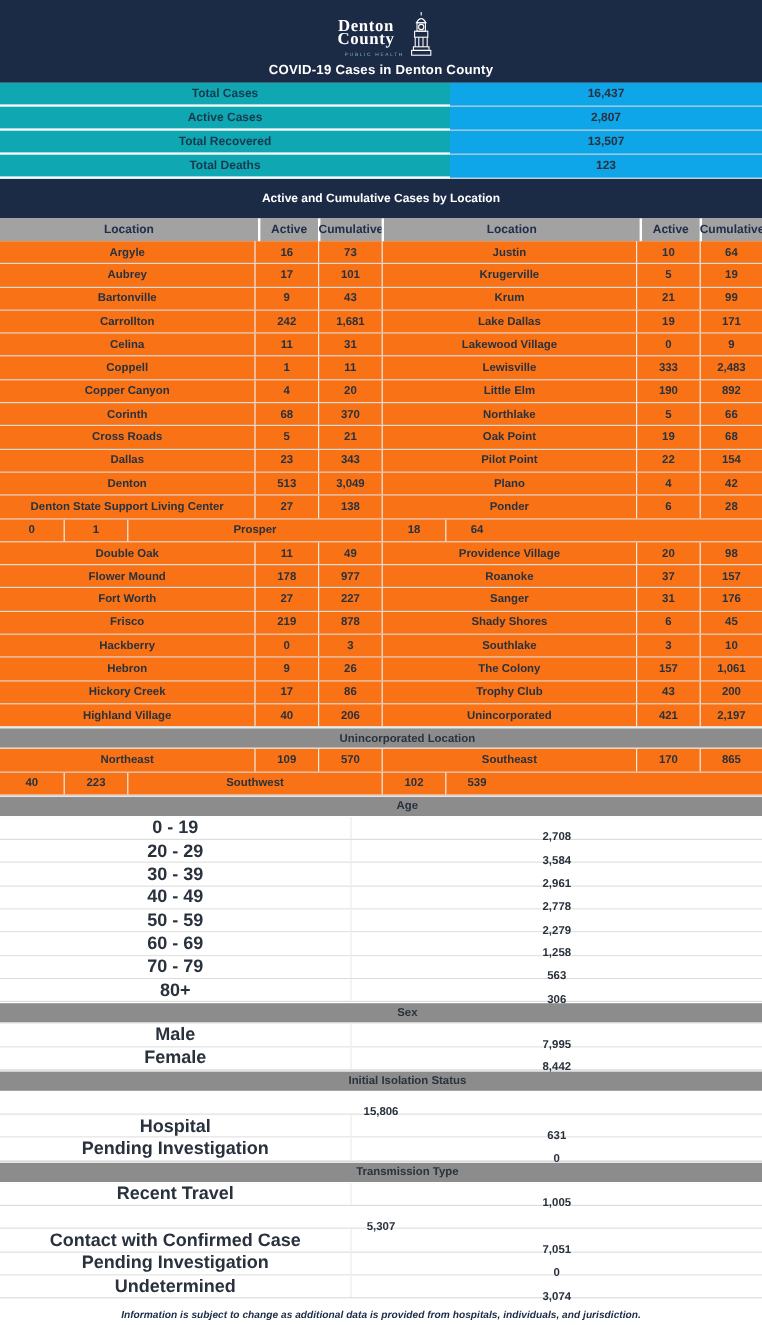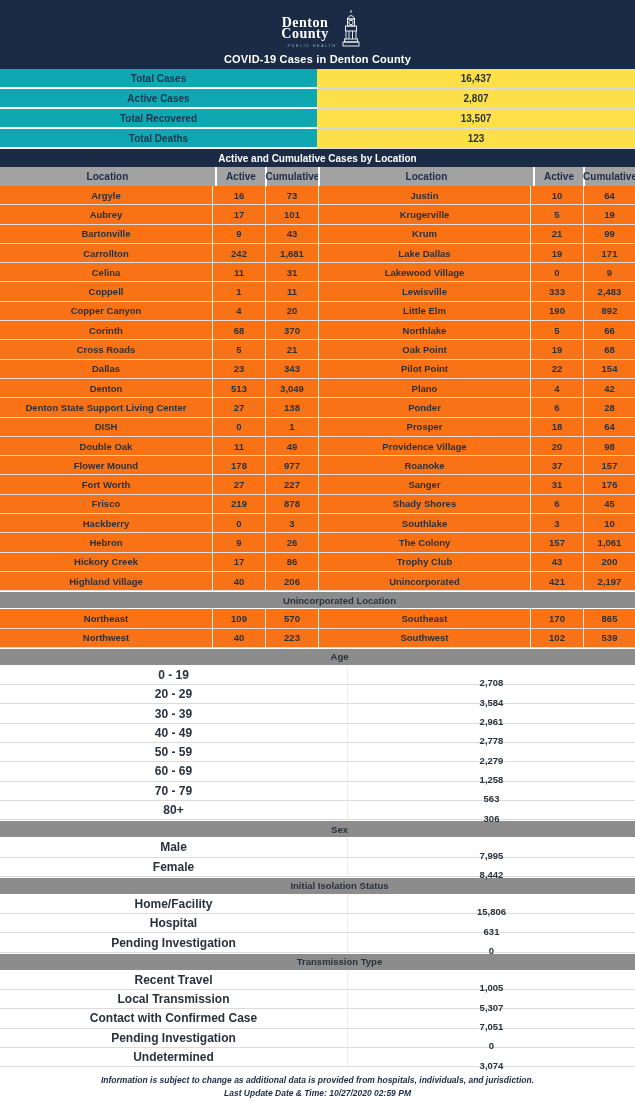--- a/index.html
+++ b/index.html
@@ -26,33 +26,33 @@
   .logo{display:flex;align-items:flex-start;gap:3px;margin-bottom:2px;}
   .logo-text{text-align:center;font-family:"Liberation Serif",serif;font-weight:700;line-height:11px;margin-top:10px;}
   .logo-line1{font-size:14px;letter-spacing:.5px;}
   .logo-line2{font-size:14px;letter-spacing:.5px;}
   .logo-line3{font-size:4px;letter-spacing:1.4px;color:#7FB3C2;font-family:"Liberation Sans",sans-serif;font-weight:400;margin-left:14px;margin-top:1px;}
   .tower{margin-top:2px;}
   .report-title{font-size:11px;font-weight:700;letter-spacing:.2px;}
   
   .sum-row{display:flex;height:20px;box-sizing:border-box;}
   .sum-lbl{
-    width:317px;background:var(--teal);color:#16394E;
+    width:375px;background:var(--teal);color:#16394E;
     font-size:10px;font-weight:700;
     display:flex;align-items:center;justify-content:center;
     border-bottom:2px solid #fff;box-sizing:border-box;
   }
   .sum-val{
-    flex:1;background:#fde047;color:var(--ink);font-size:10px;font-weight:700;
+    flex:1;background:#0ea5e9;color:var(--ink);font-size:10px;font-weight:700;
     display:flex;align-items:center;justify-content:center;
     border-bottom:1px solid var(--row-line);box-sizing:border-box;
   }
   
   .navy-bar{
-    height:18px;background:var(--navy);color:#fff;font-size:10px;font-weight:700;
+    height:33px;background:var(--navy);color:#fff;font-size:10px;font-weight:700;
     display:flex;align-items:center;justify-content:center;box-sizing:border-box;
   }
   .gray-bar{
     height:18px;background:var(--section-gray);color:#2A323D;font-size:9.5px;font-weight:700;
     display:flex;align-items:center;justify-content:center;
     border-top:1px solid #fff;border-bottom:1px solid #fff;box-sizing:border-box;padding-left:44px;
   }
   
   .col-header{display:flex;height:19px;background:var(--header-gray);box-sizing:border-box;}
   .col-header .c{
@@ -64,22 +64,22 @@
   .row6 .c{
     color:var(--ink);font-size:9.5px;font-weight:700;
     display:flex;align-items:center;justify-content:center;box-sizing:border-box;
   }
   .row6 .c + .c{border-left:1px solid var(--col-line);}
   .w-loc{width:212px;} .w-num{width:53px;} .w-num-last{width:52px;}
   .col-header .w-loc{width:228px;} 
   
   .row2{display:flex;height:19.3px;background:#fff;border-bottom:1px solid var(--row-line);box-sizing:border-box;}
   .row2 .lbl{
-    width:348px;border-right:1px solid var(--col-line);
-    color:var(--ink);font-size:12px;font-weight:700;
+    width:293px;border-right:1px solid var(--col-line);
+    color:var(--ink);font-size:15px;font-weight:700;
     display:flex;align-items:center;justify-content:center;box-sizing:border-box;
   }
   .row2 .val{
     flex:1;color:var(--ink);font-size:9.5px;font-weight:700;
     display:flex;align-items:center;justify-content:center;box-sizing:border-box;margin-top:16px;
   }
   
   .footer{
     padding-top:7px;text-align:center;color:var(--navy);
     font-size:8.5px;font-weight:700;font-style:italic;line-height:13px;
@@ -230,21 +230,20 @@
       </div>
       <div class="row6">
         <div class="c w-loc">Denton State Support Living Center</div>
         <div class="c w-num">27</div>
         <div class="c w-num">138</div>
         <div class="c w-loc">Ponder</div>
         <div class="c w-num">6</div>
         <div class="c w-num-last">28</div>
       </div>
       <div class="row6">
-        <div class="c w-loc">DISH</div>
         <div class="c w-num">0</div>
         <div class="c w-num">1</div>
         <div class="c w-loc">Prosper</div>
         <div class="c w-num">18</div>
         <div class="c w-num-last">64</div>
       </div>
       <div class="row6">
         <div class="c w-loc">Double Oak</div>
         <div class="c w-num">11</div>
         <div class="c w-num">49</div>
@@ -314,21 +313,20 @@
   <div id="uninc-rows">
       <div class="row6">
         <div class="c w-loc">Northeast</div>
         <div class="c w-num">109</div>
         <div class="c w-num">570</div>
         <div class="c w-loc">Southeast</div>
         <div class="c w-num">170</div>
         <div class="c w-num-last">865</div>
       </div>
       <div class="row6">
-        <div class="c w-loc">Northwest</div>
         <div class="c w-num">40</div>
         <div class="c w-num">223</div>
         <div class="c w-loc">Southwest</div>
         <div class="c w-num">102</div>
         <div class="c w-num-last">539</div>
       </div>
     </div>
 
   <div class="gray-bar">Age</div>
   <div id="age-rows">
@@ -374,41 +372,39 @@
       </div>
       <div class="row2">
         <div class="lbl">Female</div>
         <div class="val">8,442</div>
       </div>
     </div>
 
   <div class="gray-bar">Initial Isolation Status</div>
   <div id="iso-rows">
       <div class="row2">
-        <div class="lbl">Home/Facility</div>
         <div class="val">15,806</div>
       </div>
       <div class="row2">
         <div class="lbl">Hospital</div>
         <div class="val">631</div>
       </div>
       <div class="row2">
         <div class="lbl">Pending Investigation</div>
         <div class="val">0</div>
       </div>
     </div>
 
   <div class="gray-bar">Transmission Type</div>
   <div id="trans-rows">
       <div class="row2">
         <div class="lbl">Recent Travel</div>
         <div class="val">1,005</div>
       </div>
       <div class="row2">
-        <div class="lbl">Local Transmission</div>
         <div class="val">5,307</div>
       </div>
       <div class="row2">
         <div class="lbl">Contact with Confirmed Case</div>
         <div class="val">7,051</div>
       </div>
       <div class="row2">
         <div class="lbl">Pending Investigation</div>
         <div class="val">0</div>
       </div>

